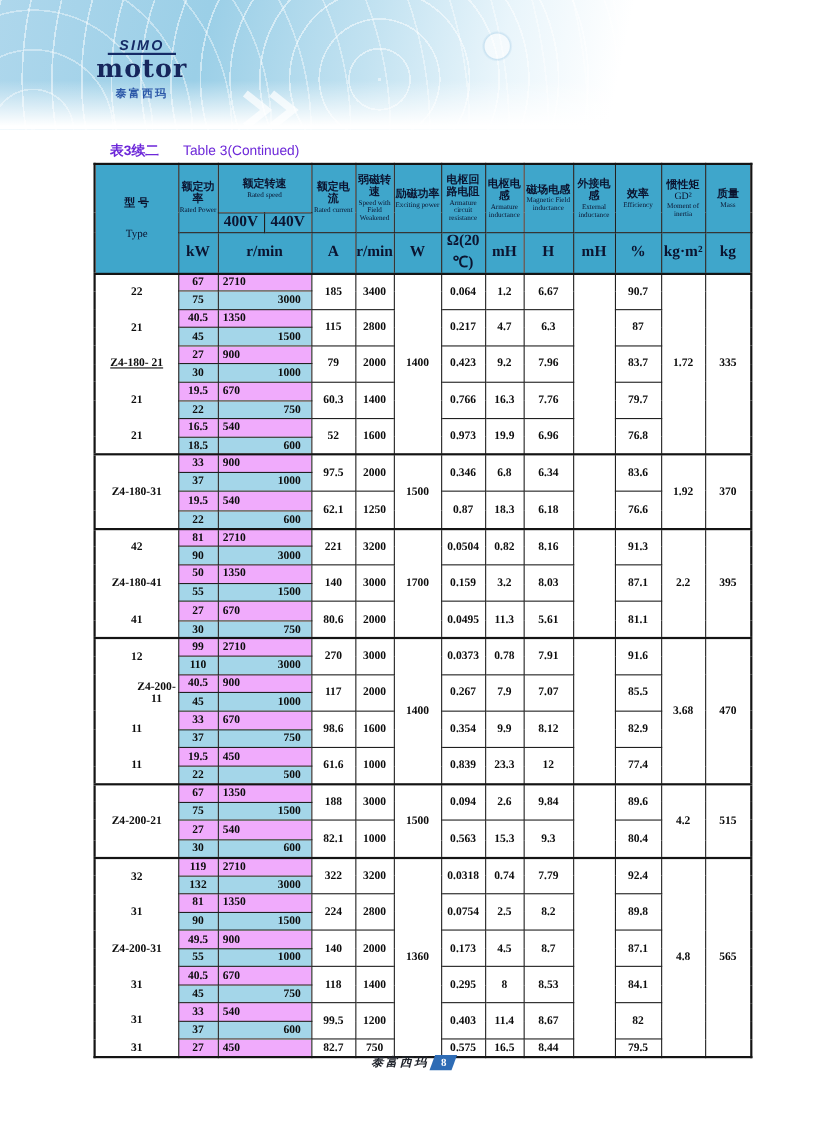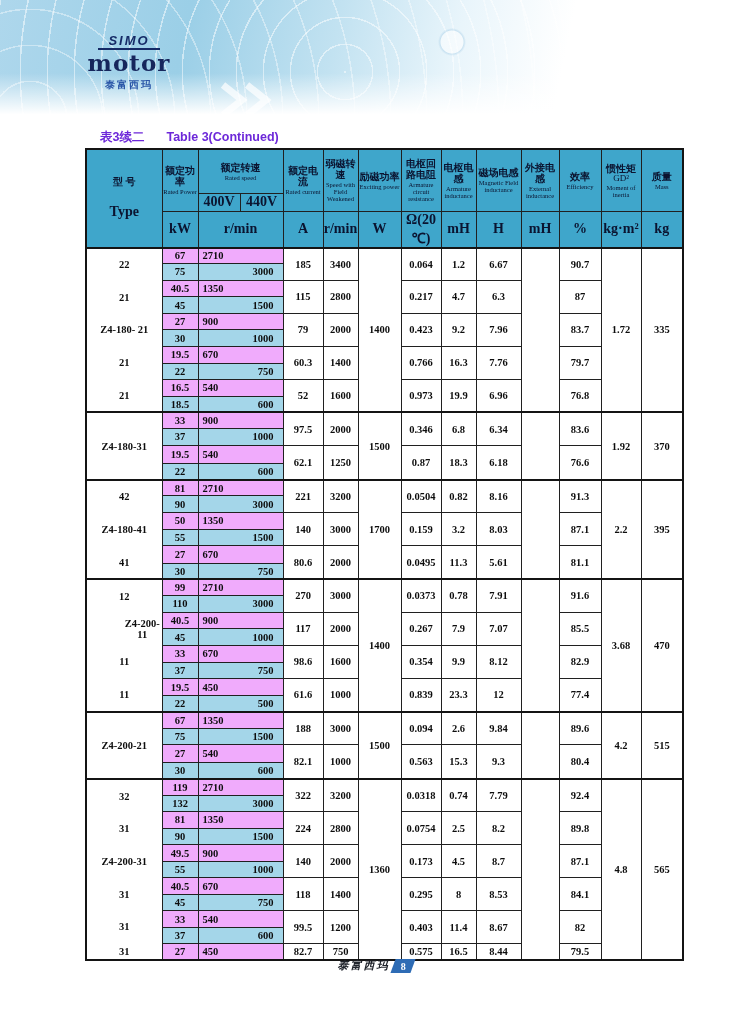--- a/index.html
+++ b/index.html
@@ -21,33 +21,33 @@
     font-size:13px;letter-spacing:2px;color:#152a66;line-height:1;}
   .logo-line{width:62px;height:2px;background:#152a66;margin:1px auto 1px;}
   .logo-motor{font-family:"DejaVu Serif",serif;font-weight:bold;font-size:23px;
     color:#16265c;line-height:1.05;letter-spacing:1px;}
   .logo-cn{font-size:10px;font-weight:bold;color:#2b57a8;letter-spacing:2px;margin-top:3px;}
 
   
   .title{position:absolute;left:100px;top:129px;display:flex;gap:22px;align-items:baseline;
     font-family:"Liberation Sans",sans-serif;color:#6d28d9;}
   .title-cn{font-size:12.5px;font-weight:bold;}
-  .title-en{font-size:12.5px;font-weight:bold;}
+  .title-en{font-size:12.5px;font-weight:normal;}
 
   
   .tablewrap{position:absolute;left:85px;top:148px;}
   table{border-collapse:collapse;table-layout:fixed;width:597px;border:2px solid #141414;}
   th,td{border:1px solid #202020;padding:0;text-align:center;overflow:hidden;}
   thead th{background:#3fa6cb;color:#0b1430;vertical-align:middle;}
   tr.h-main{height:44px;}
   tr.h-sub{height:18px;}
   tr.h-units{height:20px;}
   .cn{font-weight:bold;font-size:10px;line-height:1.12;}
   .en{font-weight:normal;font-size:6.5px;line-height:1.08;margin-top:1px;font-family:"Liberation Serif",serif;}
-  .en-lg{font-weight:bold;font-size:14px;margin-top:17px;}
+  .en-lg{font-weight:normal;font-size:10px;margin-top:17px;}
   .gd2{font-weight:normal;font-size:9px;line-height:1;}
   .h-sub th,.h-units th{font-weight:bold;font-size:14px;}
   tbody{border-top:2px solid #141414;}
   tbody tr{height:16.3px;}
   td{font-size:10.5px;font-weight:bold;color:#0d0d0d;background:#ffffff;}
   .shade-a{background:#f0abfc;}
   .shade-b{background:#a4d6e9;}
   .rpm-l{text-align:left;padding-left:4px;}
   .rpm-r{text-align:right;padding-right:9px;}
   .type-cell{padding:0;}
@@ -175,21 +175,21 @@
           <th>%</th>
           <th>kg·m²</th>
           <th>kg</th>
         </tr>
       </thead>
     <tbody>
           <tr>
             <td class="type-cell" rowspan="10">
               <div class="type-zone" style="height: 32.6px;">22</div>
               <div class="type-zone" style="height: 32.6px;">21</div>
-              <div class="type-zone" style="height: 32.6px;">Z4-180- 21</div>
+              <div class="type-zone" style="height: 32.6px; text-decoration: underline;">Z4-180- 21</div>
               <div class="type-zone" style="height: 32.6px;">21</div>
               <div class="type-zone" style="height: 32.6px;">21</div>
             </td>
             <td class="shade-a">67</td>
             <td class="shade-a rpm-l" colspan="2">2710</td>
             <td rowspan="2">185</td>
             <td rowspan="2">3400</td>
             <td rowspan="10">1400</td>
             <td rowspan="2">0.064</td>
             <td rowspan="2">1.2</td>

